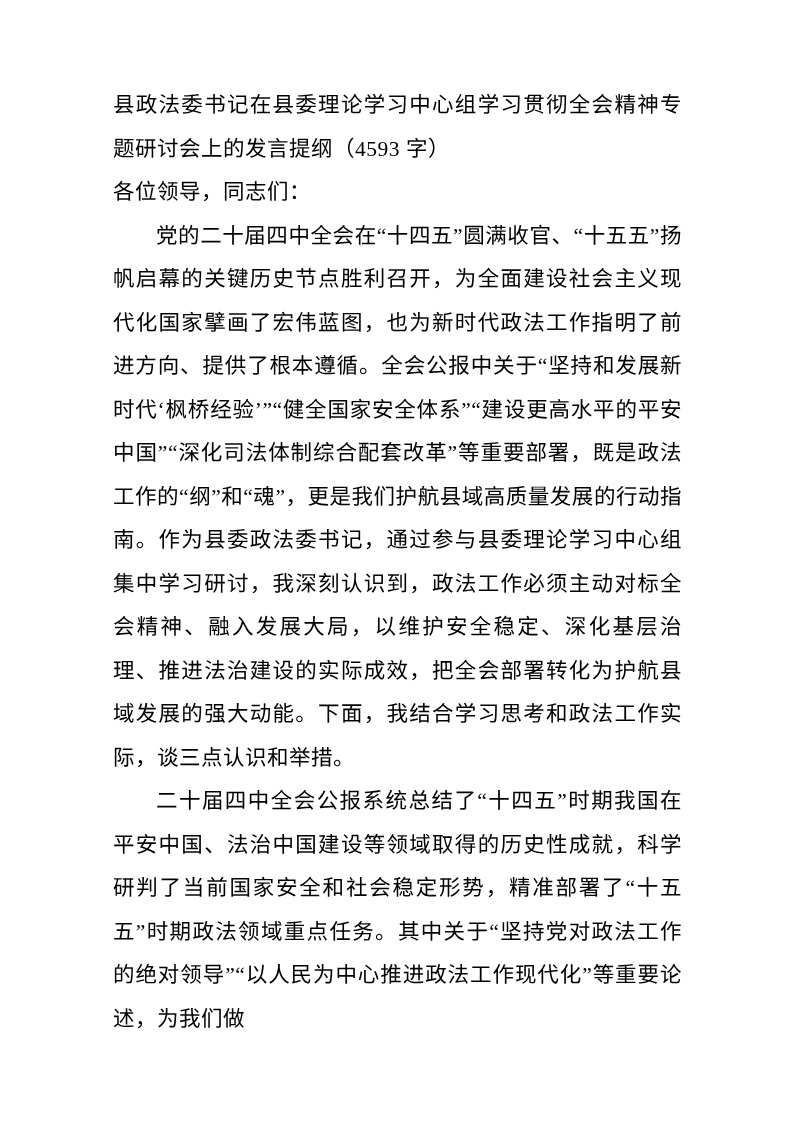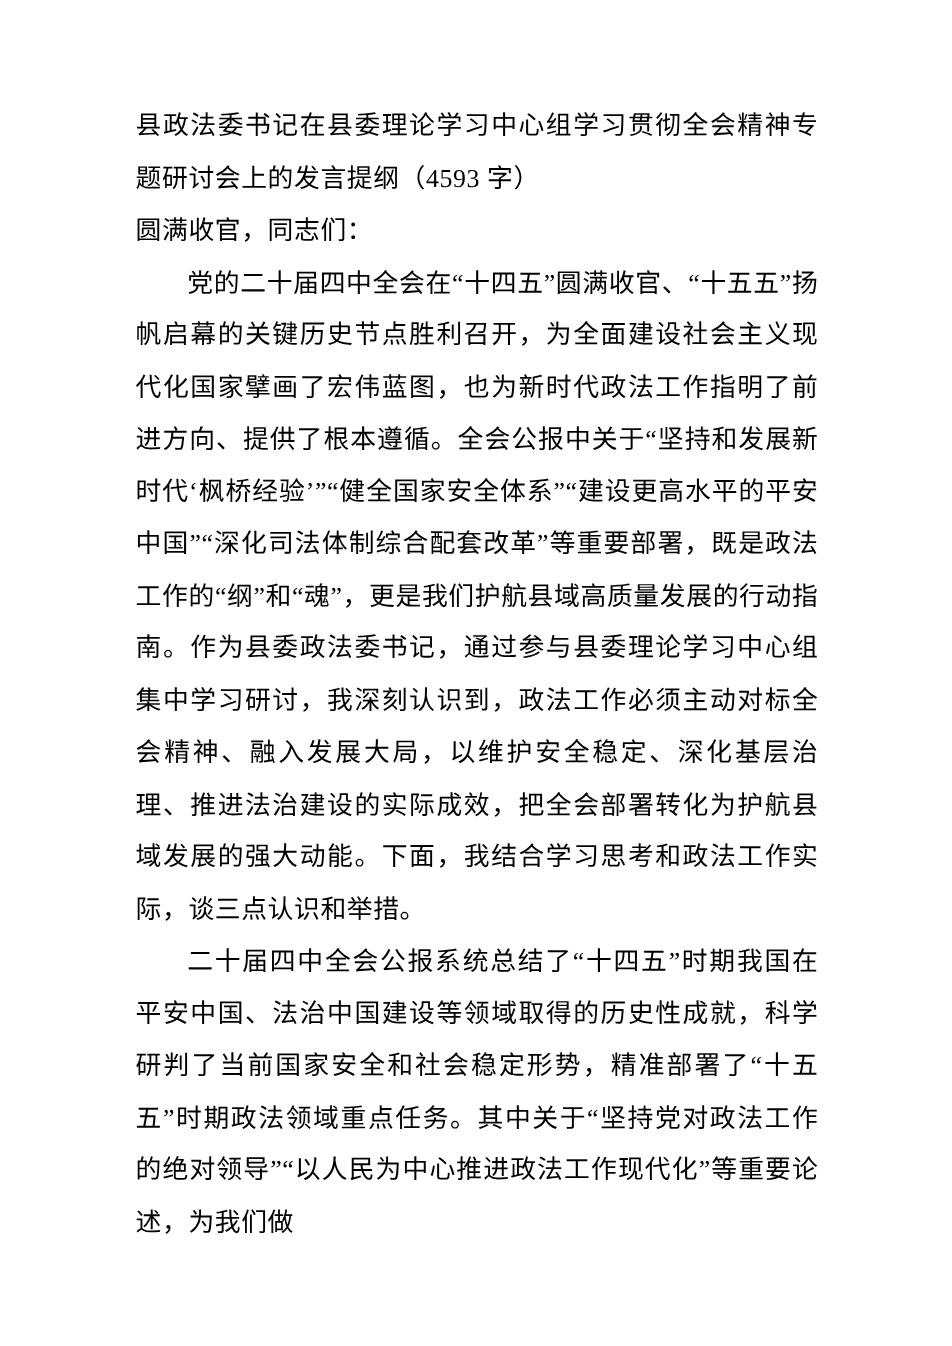--- a/index.html
+++ b/index.html
@@ -34,17 +34,17 @@
   .indent {
     text-indent: 2em;
   }
 </style>
 </head>
 <body>
 
 <div class="page">
   <div class="content">
     <p class="title">县政法委书记在县委理论学习中心组学习贯彻全会精神专题研讨会上的发言提纲（4593 字）</p>
-    <p class="greeting">圆满收官，同志们：</p>
+    <p class="greeting">各位领导，同志们：</p>
     <p class="indent">党的二十届四中全会在“十四五”圆满收官、“十五五”扬帆启幕的关键历史节点胜利召开，为全面建设社会主义现代化国家擘画了宏伟蓝图，也为新时代政法工作指明了前进方向、提供了根本遵循。全会公报中关于“坚持和发展新时代‘枫桥经验’”“健全国家安全体系”“建设更高水平的平安中国”“深化司法体制综合配套改革”等重要部署，既是政法工作的“纲”和“魂”，更是我们护航县域高质量发展的行动指南。作为县委政法委书记，通过参与县委理论学习中心组集中学习研讨，我深刻认识到，政法工作必须主动对标全会精神、融入发展大局，以维护安全稳定、深化基层治理、推进法治建设的实际成效，把全会部署转化为护航县域发展的强大动能。下面，我结合学习思考和政法工作实际，谈三点认识和举措。</p>
     <p class="indent">二十届四中全会公报系统总结了“十四五”时期我国在平安中国、法治中国建设等领域取得的历史性成就，科学研判了当前国家安全和社会稳定形势，精准部署了“十五五”时期政法领域重点任务。其中关于“坚持党对政法工作的绝对领导”“以人民为中心推进政法工作现代化”等重要论述，为我们做</p>
   </div>
 </div>
 
 </body></html>

